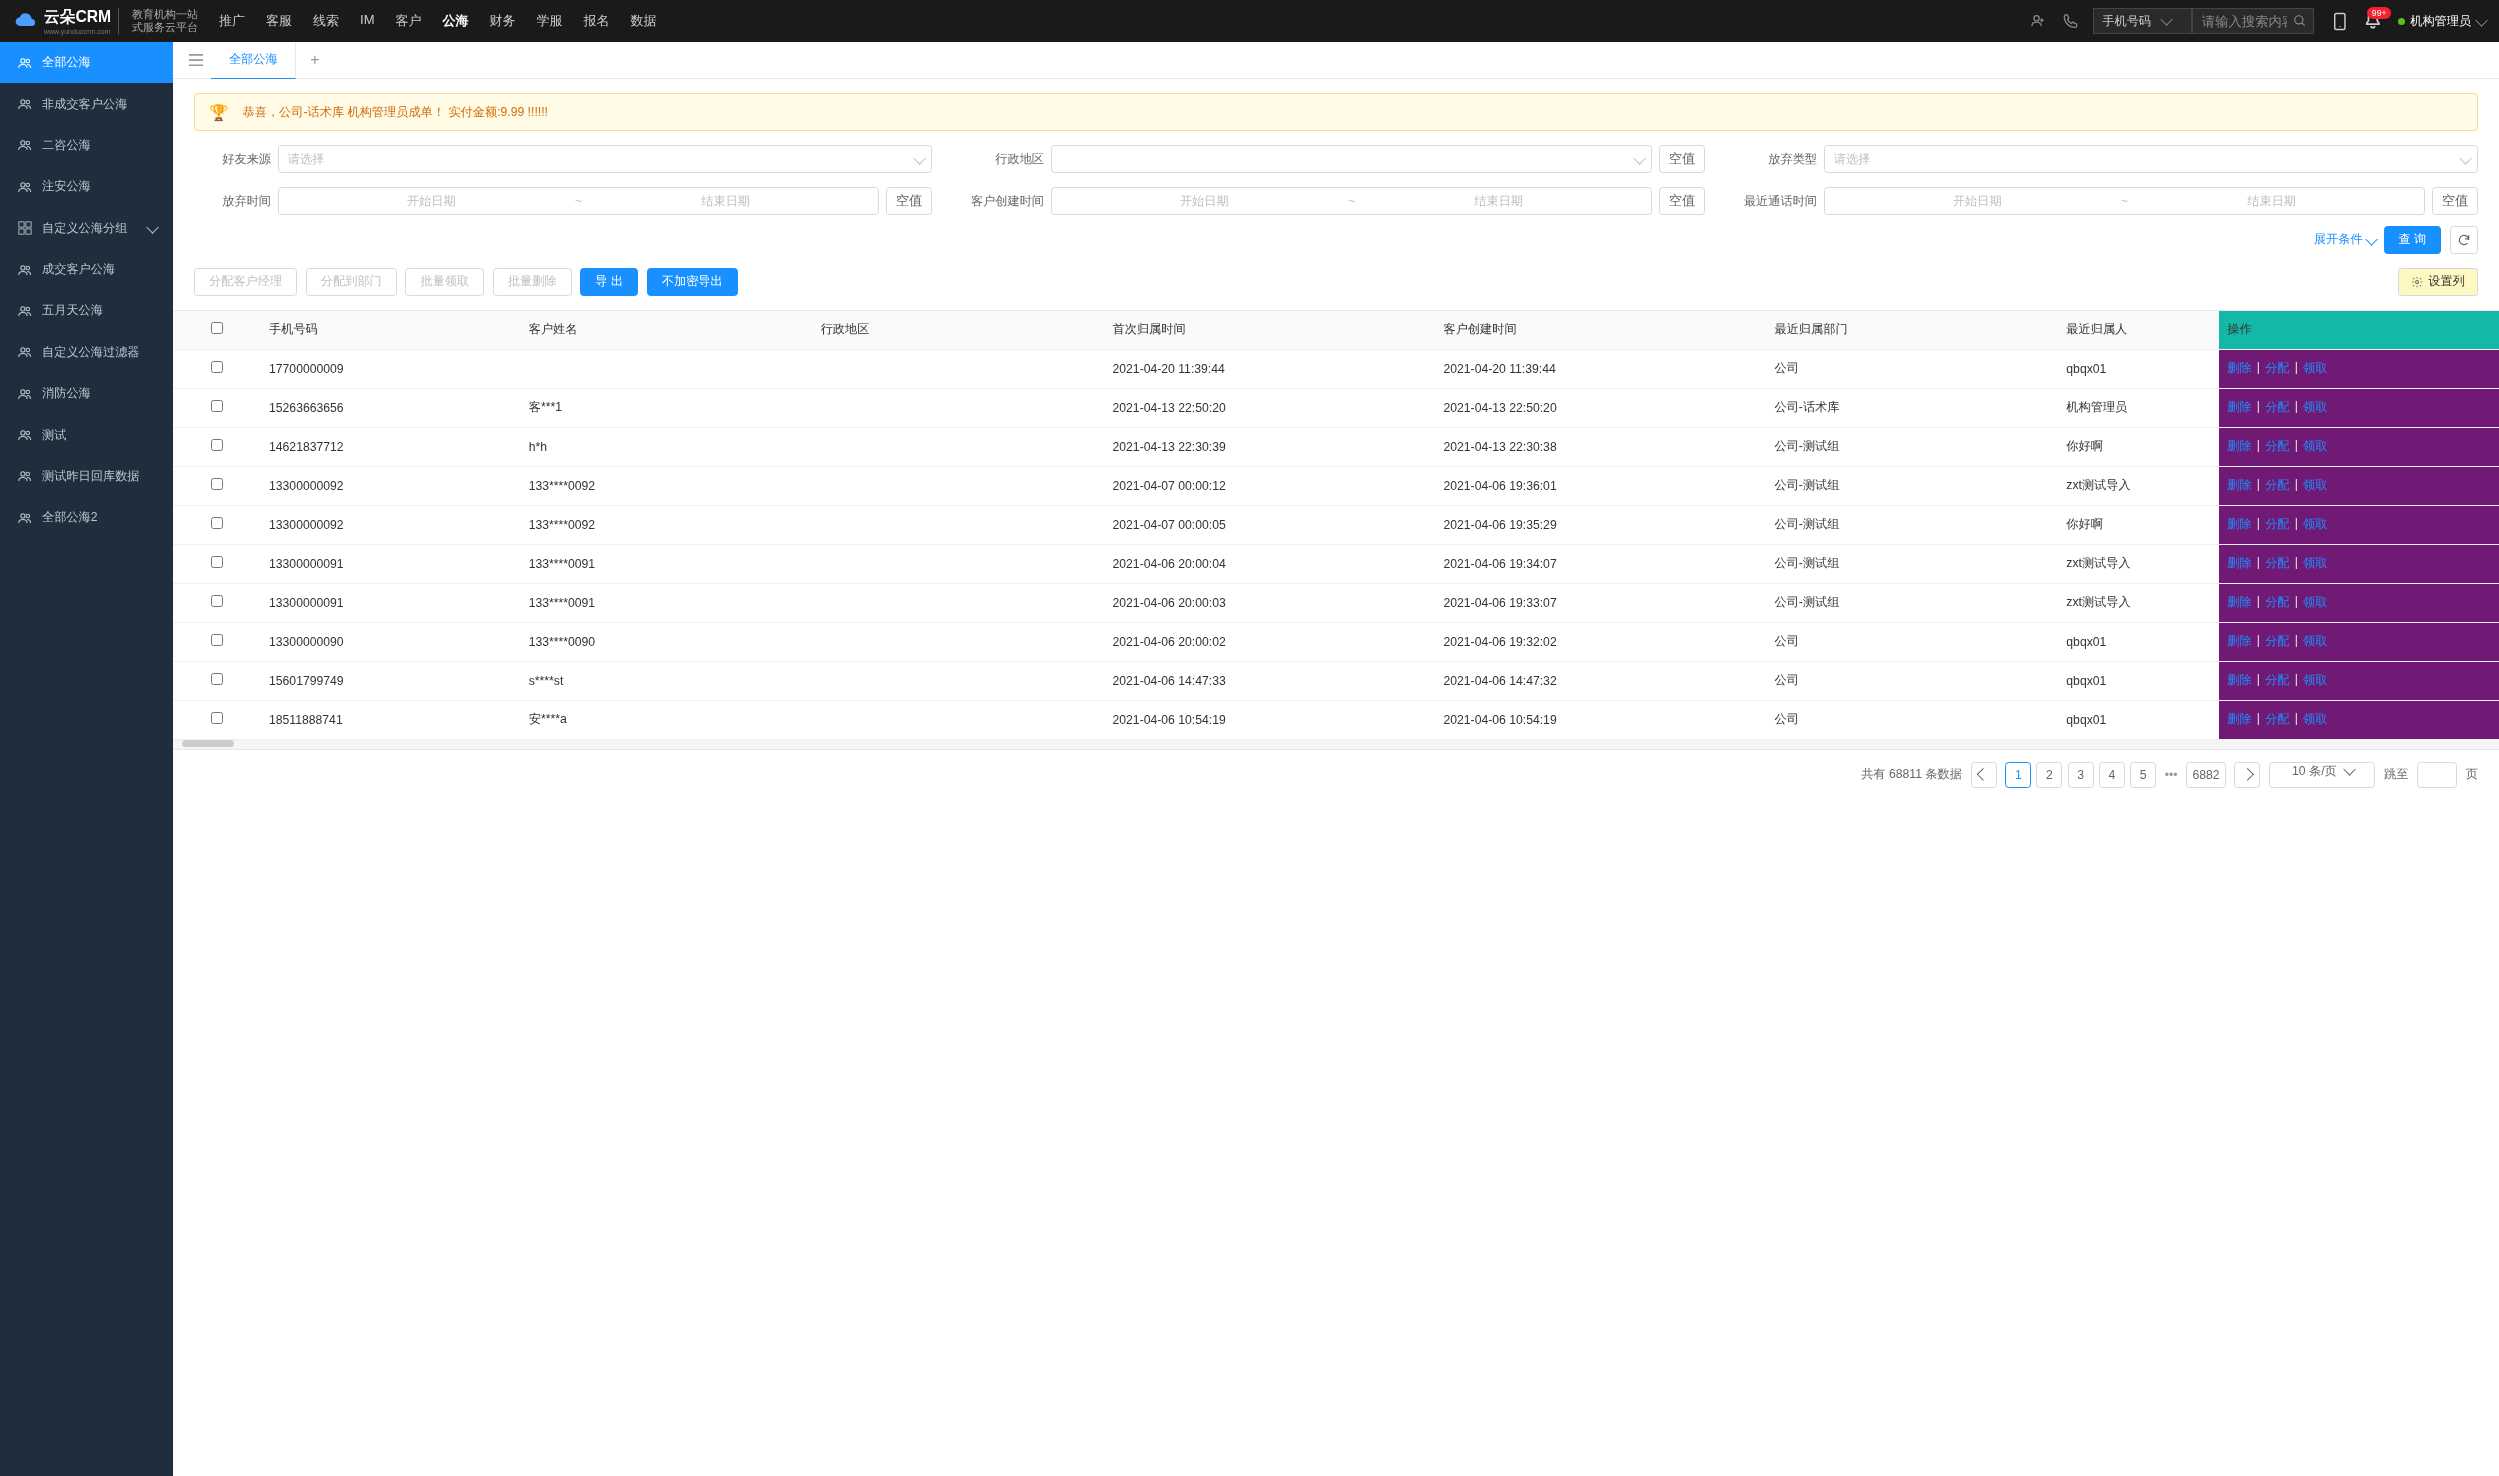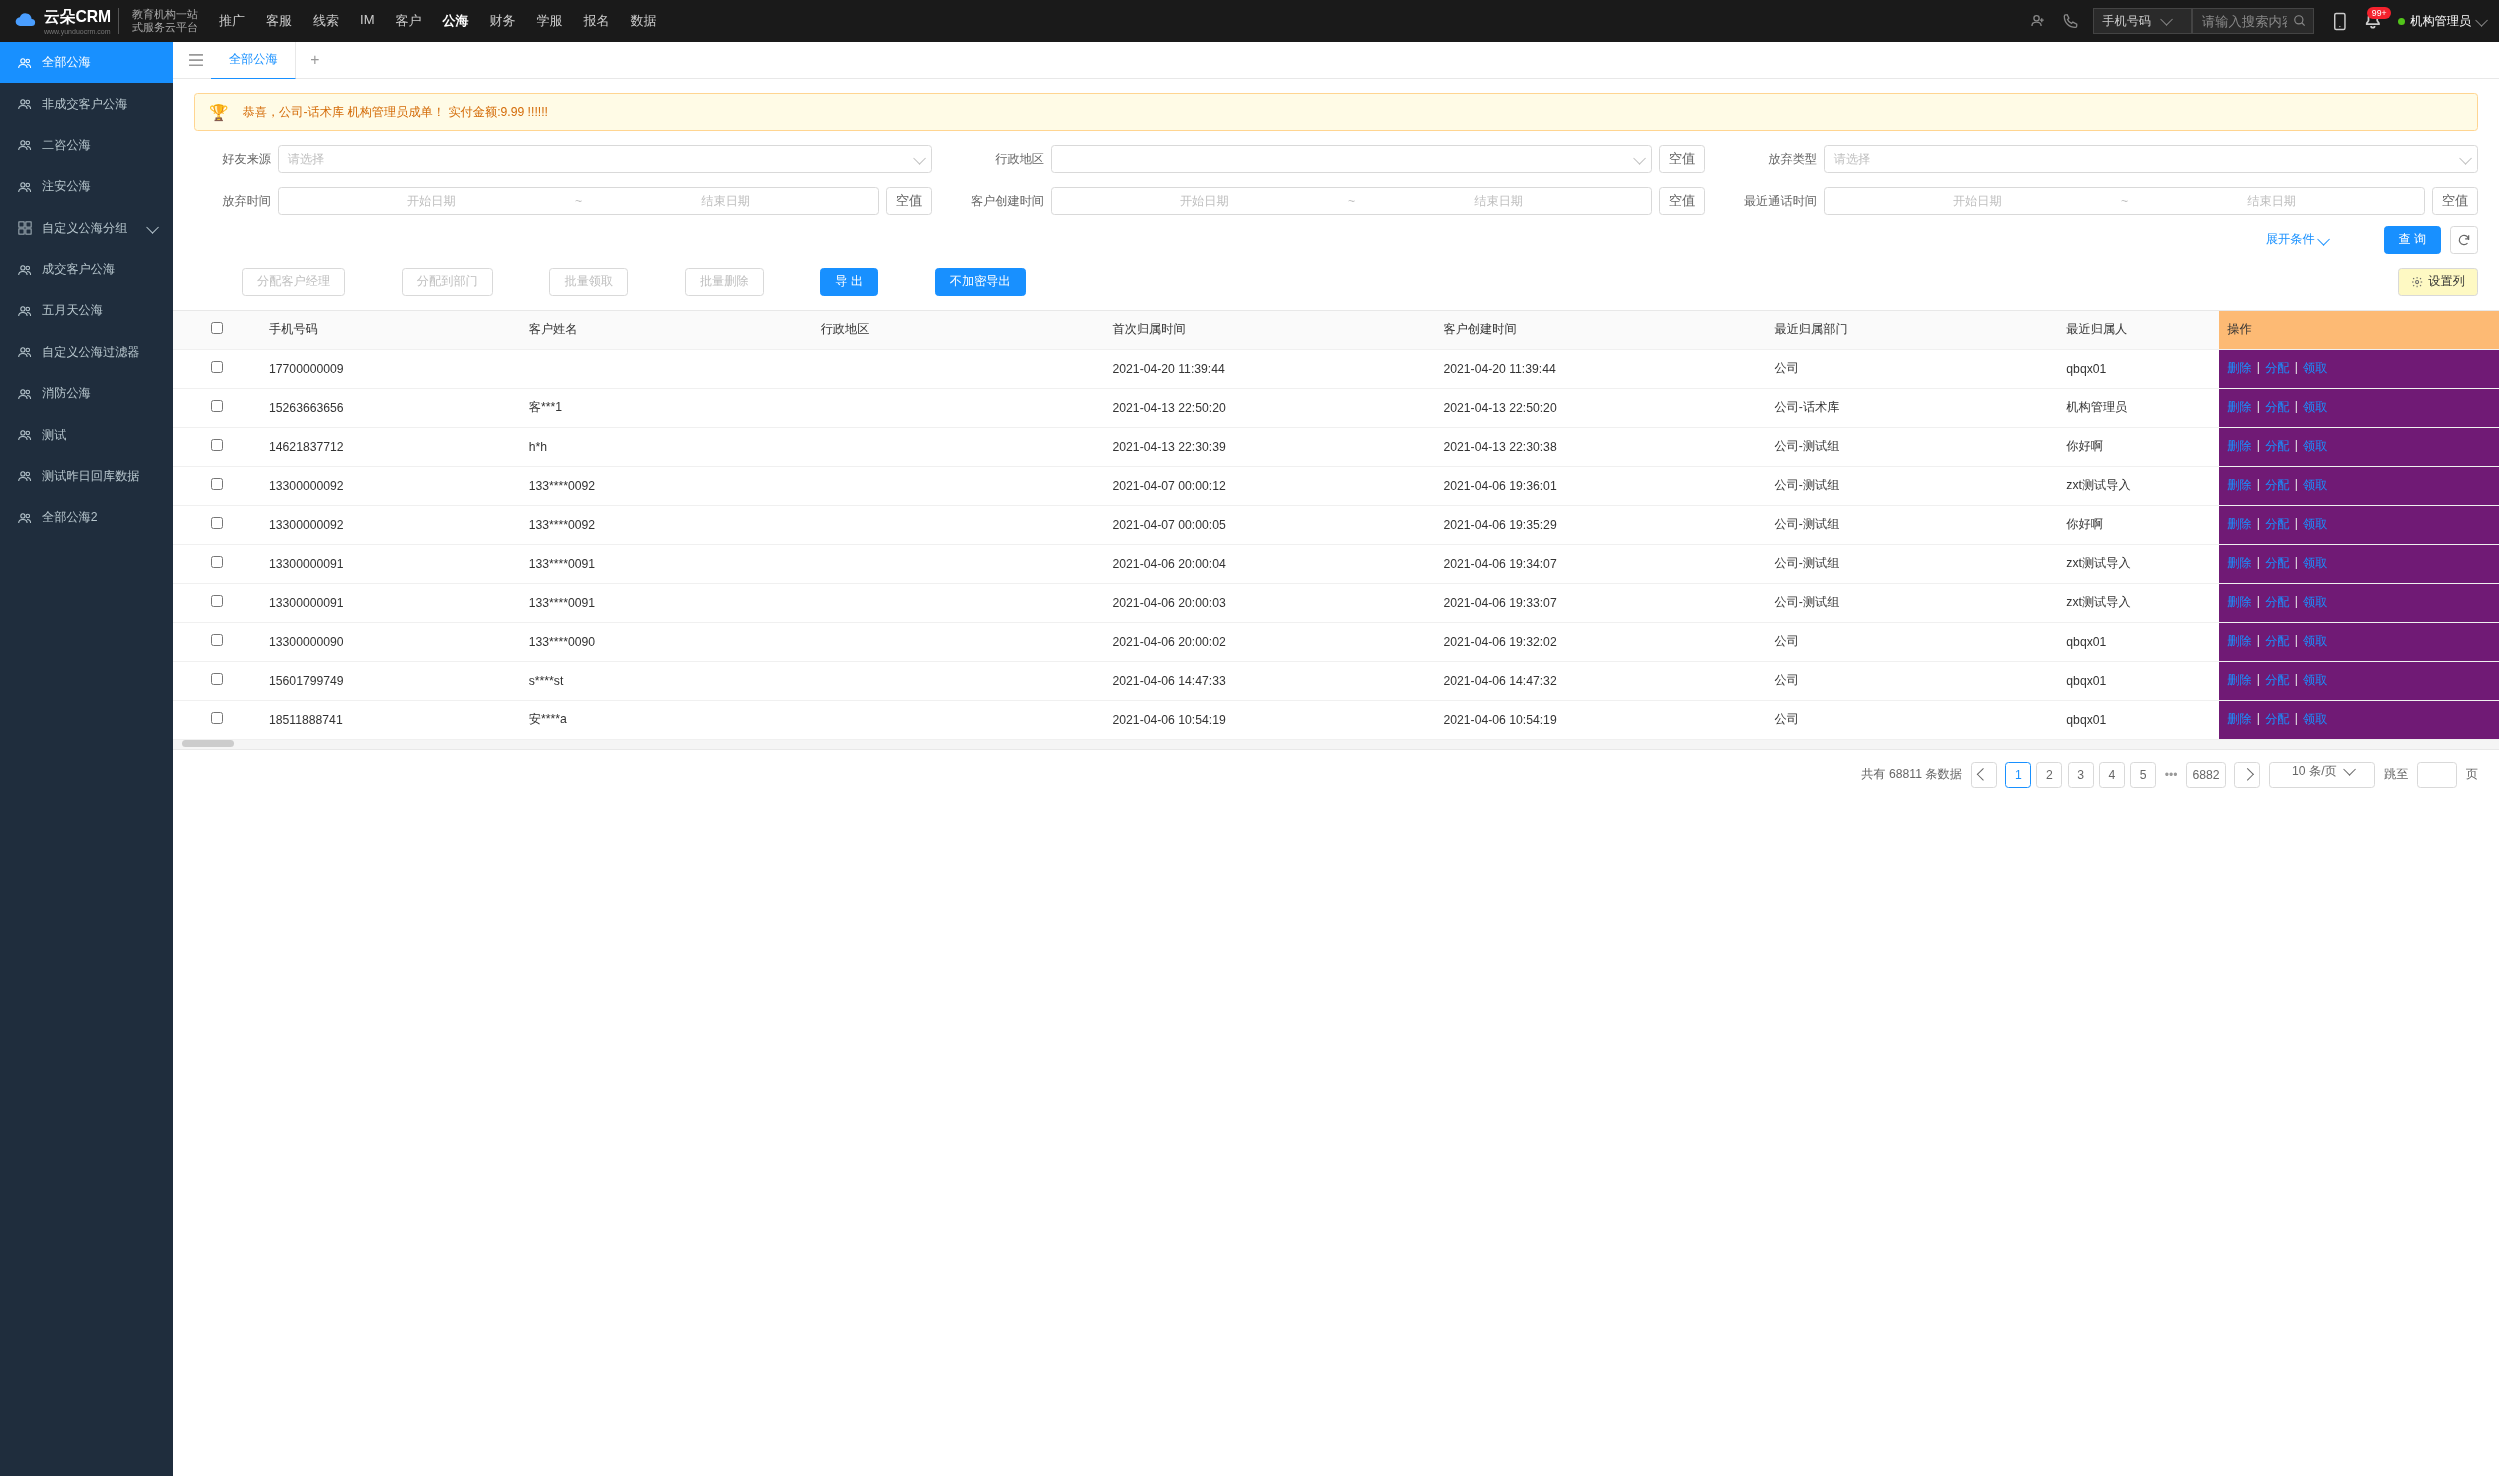--- a/index.html
+++ b/index.html
@@ -47,21 +47,21 @@
 .filters { display: grid; grid-template-columns: repeat(3, 1fr); gap: 14px 35px; margin-bottom: 10.5px; }
 .filter-row { display: flex; align-items: center; gap: 7px; }
 .filter-label { width: 77px; text-align: right; color: #666; flex-shrink: 0; }
 .filter-select, .filter-input { flex: 1; height: 28px; border: 0.9px solid #d9d9d9; border-radius: 3.5px; padding: 0 8.7px; color: #bfbfbf; display: flex; align-items: center; justify-content: space-between; cursor: pointer; background: #fff; }
 .date-range { flex: 1; display: flex; align-items: center; border: 0.9px solid #d9d9d9; border-radius: 3.5px; height: 28px; padding: 0 8.7px; color: #bfbfbf; background: #fff; }
 .date-range span { flex: 1; text-align: center; }
 .empty-btn { border: 0.9px solid #d9d9d9; border-radius: 3.5px; padding: 0 8.7px; height: 28px; background: #fff; cursor: pointer; color: #666; }
 
 .actions-row { display: flex; align-items: center; justify-content: flex-end; gap: 8.7px; margin-bottom: 14px; }
 .link-expand { color: #1890ff; cursor: pointer; display: flex; align-items: center; gap: 3.5px; }
-.btn { height: 28px; padding: 0 14px; border-radius: 3.5px; border: 0.9px solid #d9d9d9; background: #fff; cursor: pointer; font-size: 12.2px; margin-left: 48px; }
+.btn { height: 28px; padding: 0 14px; border-radius: 3.5px; border: 0.9px solid #d9d9d9; background: #fff; cursor: pointer; font-size: 12.2px; }
 .btn-primary { background: #1890ff; color: #fff; border-color: #1890ff; }
 .btn-disabled { color: #bfbfbf; cursor: not-allowed; }
 .icon-btn { width: 28px; height: 28px; border: 0.9px solid #d9d9d9; border-radius: 3.5px; display: flex; align-items: center; justify-content: center; cursor: pointer; background: #fff; }
 
 .toolbar { display: flex; align-items: center; gap: 8.7px; margin-bottom: 0; }
 .toolbar .spacer { flex: 1; }
 .gear-btn { border: 0.9px solid #d9d9d9; border-radius: 3.5px; padding: 0 12.2px; height: 28px; background: #fef9c3; cursor: pointer; display: flex; align-items: center; gap: 5.2px; }
 
 
 .table-wrap { border: 0.9px solid #e8e8e8; border-left: none; border-right: none; }
@@ -69,21 +69,21 @@
 th, td { padding: 10.5px 8.7px; text-align: left; border-bottom: 0.9px solid #f0f0f0; white-space: nowrap; overflow: hidden; text-overflow: ellipsis; }
 th { background: #fafafa; font-weight: 500; color: #333; }
 .col-check { width: 38px; text-align: center; }
 .col-phone { width: 113px; }
 .col-name { width: 127px; }
 .col-region { width: 127px; }
 .col-time { width: 144px; }
 .col-dept { width: 127px; }
 .col-person { width: 70px; }
 .col-action { width: 122px; background: #701a75; box-shadow: -1.7px 0 3.5px rgba(0,0,0,0.05); }
-th.col-action { background: #fdba74; }
+th.col-action { background: #14b8a6; }
 .action-links { display: flex; gap: 5.2px; }
 .action-links a { color: #1890ff; cursor: pointer; }
 .action-sep { color: #e8e8e8; }
 input[type=checkbox] { width: 12.2px; height: 12.2px; cursor: pointer; }
 
 .hscroll { height: 8.7px; background: #f5f5f5; }
 .hscroll-thumb { width: 52px; height: 7px; background: #ccc; border-radius: 3.5px; margin-left: 8.7px; }
 
 
 .pagination { display: flex; align-items: center; justify-content: flex-end; padding: 12.2px 21px; gap: 8.7px; color: #666; }

